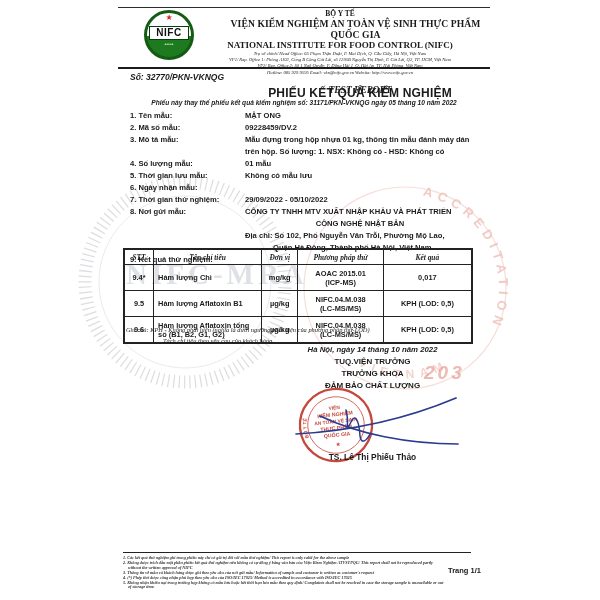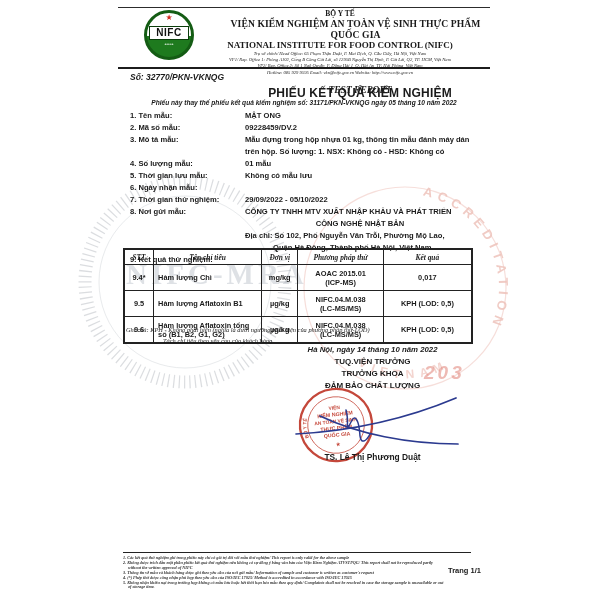--- a/index.html
+++ b/index.html
@@ -220,21 +220,21 @@
     <text x="40" y="52" text-anchor="middle" font-size="5.4" font-weight="bold" fill="#c0392b">QUỐC GIA</text>
     <text x="40" y="62" text-anchor="middle" font-size="6" fill="#c0392b">★</text>
   </svg>
 
   <svg class="sig-svg abs" viewBox="0 0 200 72">
     <path d="M 188 10 C 150 26, 100 42, 28 46" fill="none" stroke="#2b3a8f" stroke-width="1.7" stroke-linecap="round"></path>
     <path d="M 52 28 C 90 46, 140 56, 190 56" fill="none" stroke="#2b3a8f" stroke-width="1.7" stroke-linecap="round"></path>
     <path d="M 78 22 c 4 14, -2 26, 5 12 c 4 -9, 8 -2, 9 14 c 1 8, 6 6, 10 -2" fill="none" stroke="#2b3a8f" stroke-width="1.5" stroke-linecap="round"></path>
   </svg>
 
-  <div class="abs signer">TS. Lê Thị Phương Duật</div>
+  <div class="abs signer">TS. Lê Thị Phiếu Thảo</div>
 
   <div class="abs footline"></div>
   <div class="abs fnotes">
     <div>1. Các kết quả thử nghiệm ghi trong phiếu này chỉ có giá trị đối với mẫu thử nghiệm/ This report is only valid for the above sample</div>
     <div>2. Không được trích dẫn một phần phiếu kết quả thử nghiệm nếu không có sự đồng ý bằng văn bản của Viện Kiểm Nghiệm ATVSTPQG/ This report shall not be reproduced partly without the written approval of NIFC</div>
     <div>3. Thông tin về mẫu và khách hàng được ghi theo yêu cầu của nơi gửi mẫu/ Information of sample and customer is written as customer's request</div>
     <div>4. (*) Phép thử được công nhận phù hợp theo yêu cầu của ISO/IEC 17025/ Method is accredited in accordance with ISO/IEC 17025</div>
     <div>5. Không nhận khiếu nại trong trường hợp không có mẫu lưu hoặc hết thời hạn lưu mẫu theo quy định/ Complaints shall not be resolved in case the storage sample is unavailable or out of storage time.</div>
   </div>
   <div class="abs page-num">Trang 1/1</div>

